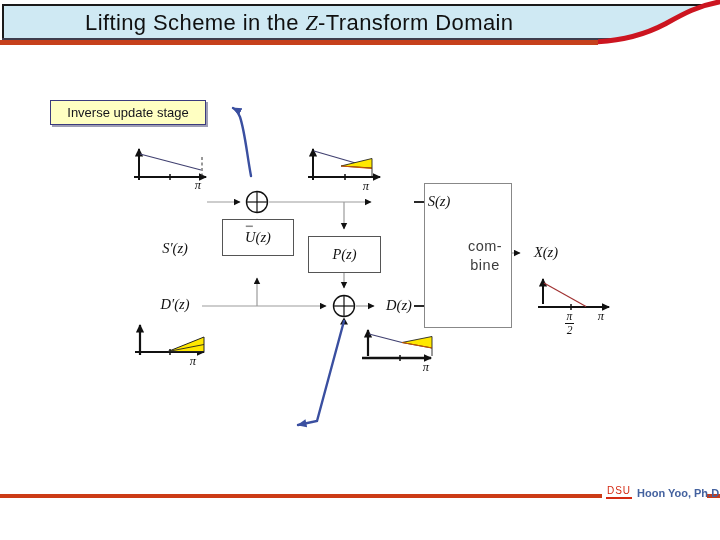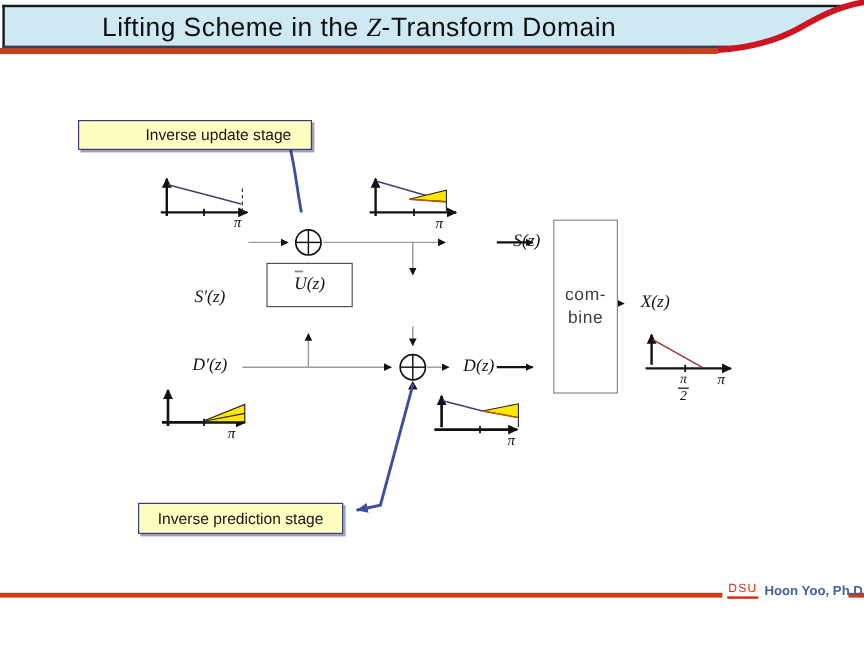--- a/index.html
+++ b/index.html
@@ -141,21 +141,22 @@
       <line x1="432" y1="348" x2="432" y2="356" stroke="#333" stroke-width="1"></line>
     </g>
 
     <g fill="none" stroke="#3a4fa0" stroke-width="2.4" stroke-linecap="round">
       <path d="M251,176 C247,155 245,132 240,117 C238,112 236,109.5 233,108" marker-end="url(#mB)"></path>
       <path d="M344,321 L317,421 L298,425" marker-end="url(#mB)"></path>
     </g>
   </svg>
 
   <div class="abs block math" style="left:222px;top:219px;width:70px;height:35px;">U(z)</div>
-  <div class="abs combine" style="left:461px;top:183px;width:52px;height:143px;">
+  <div class="abs block math" style="left:308px;top:236px;width:71px;height:35px;">P(z)</div>
+  <div class="abs combine" style="left:424px;top:183px;width:52px;height:143px;padding-left:34px;">
     <span>com-</span>
     <span>bine</span>
   </div>
 
   <div class="abs math siglabel" style="left:152px;top:192px;width:46px;margin-top:48px;">S′(z)</div>
   <div class="abs math siglabel" style="left:380px;top:193px;width:34px;margin-left:42px;">S(z)</div>
   <div class="abs math siglabel" style="left:152px;top:296px;width:46px;">D′(z)</div>
   <div class="abs math siglabel" style="left:382px;top:297px;width:34px;">D(z)</div>
   <div class="abs math siglabel" style="left:528px;top:244px;width:36px;font-family:Liberation Serif, serif;">X(z)</div>
 
@@ -164,22 +165,21 @@
   <div class="abs math pilabel" style="left:190px;top:178px;width:16px;">π</div>
   <div class="abs math pilabel" style="left:358px;top:179px;width:16px;">π</div>
   <div class="abs math pilabel" style="left:185px;top:354px;width:16px;">π</div>
   <div class="abs math pilabel" style="left:418px;top:360px;width:16px;">π</div>
   <div class="abs math pilabel" style="left:593px;top:309px;width:16px;">π</div>
   <div class="abs math frac" style="left:562px;top:310px;">
     <span class="num">π</span>
     <span class="den">2</span>
   </div>
 
-  <div class="abs ybox" style="left:65px;top:100px;width:154px;height:23px;padding-left:39px;">Inverse update stage</div>
-  <div class="abs ybox" style="left:115px;top:419px;width:169px;height:24px;">Inverse prediction stage</div>
+  <div class="abs ybox" style="left:50px;top:100px;width:154px;height:23px;">Inverse update stage</div>
 
   <div class="abs footline" style="left:0;width:602px;"></div>
   <div class="abs footline" style="left:707px;width:13px;"></div>
   <div class="abs logo">
     <span class="lt">DSU</span>
     <span class="lbar"></span>
   </div>
   <div class="abs credit">Hoon Yoo,  Ph.D.</div>
 
 </div>

